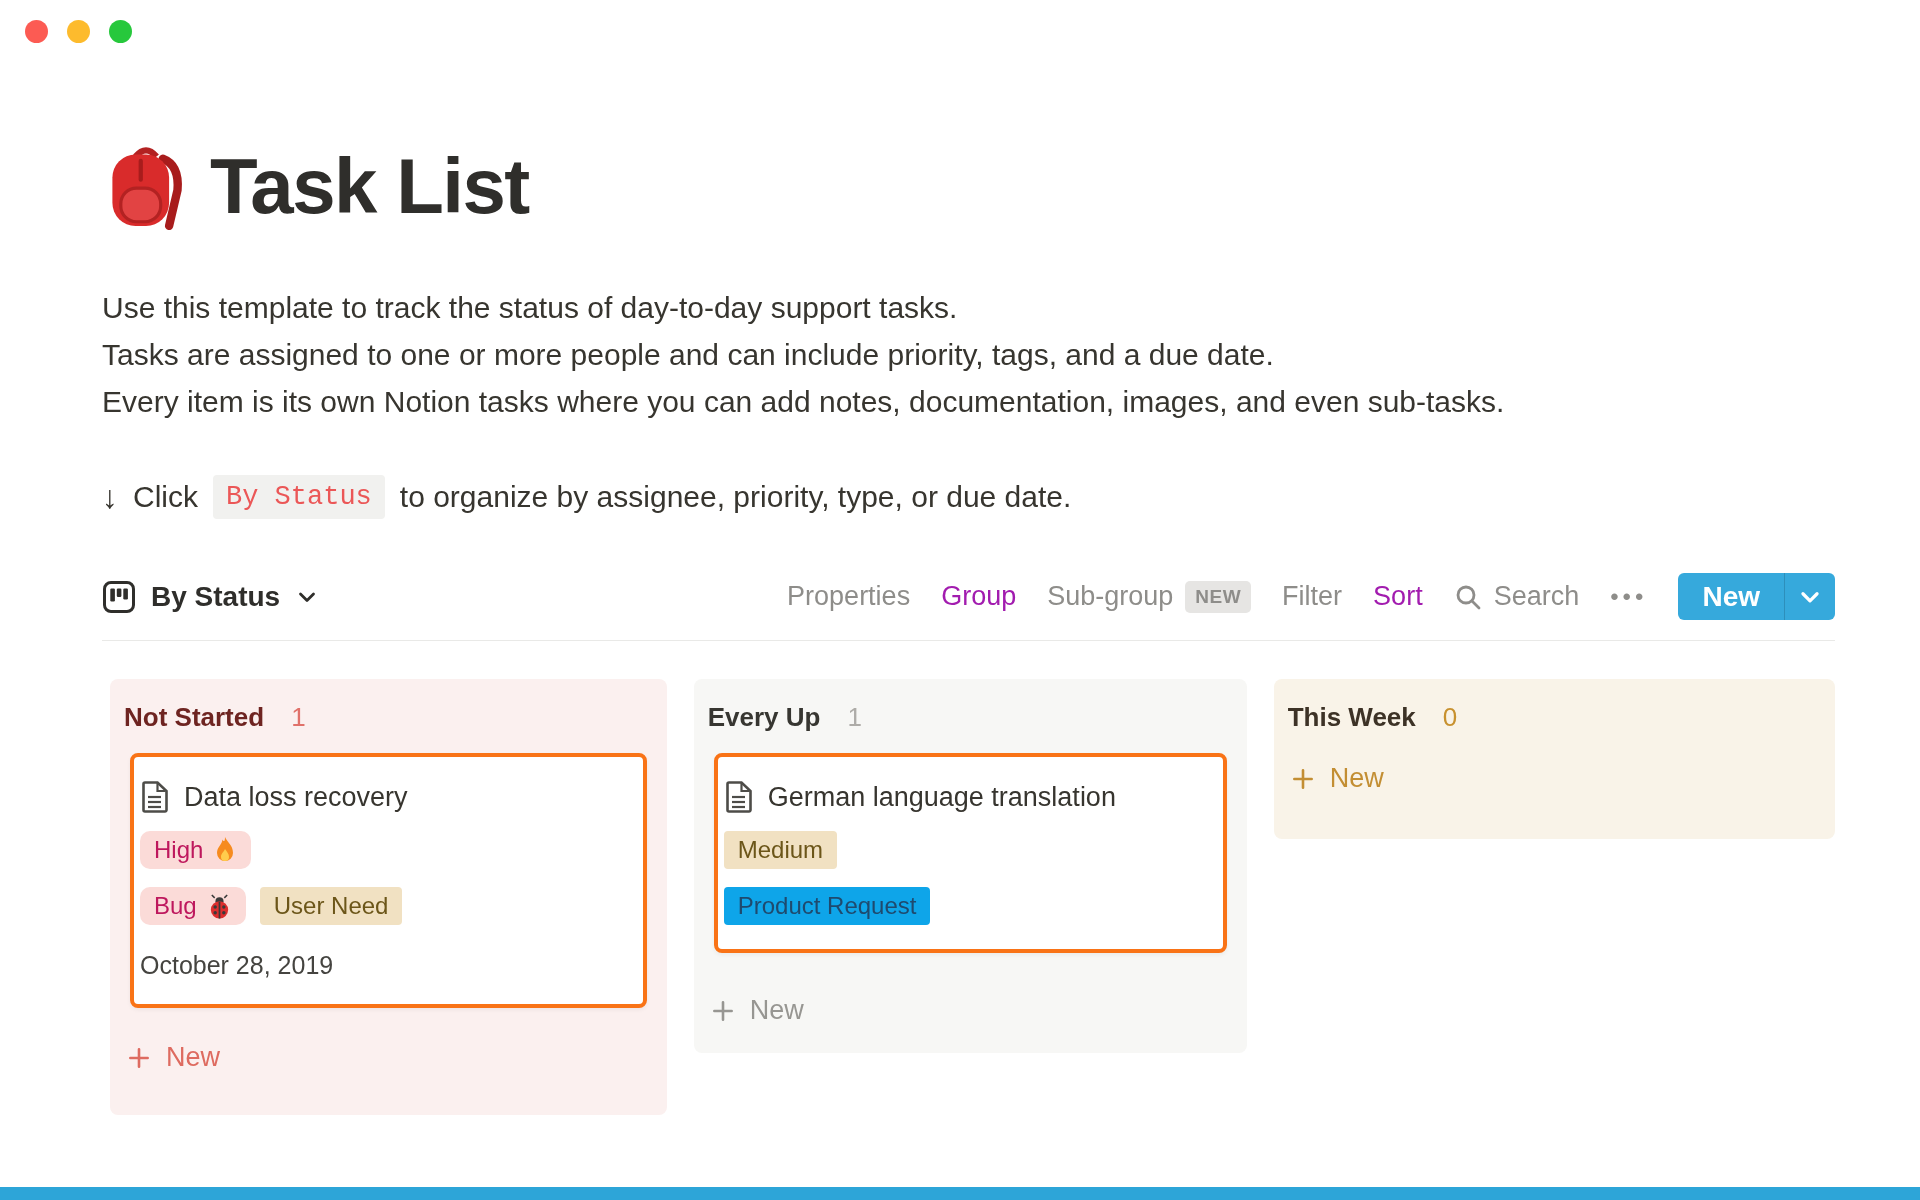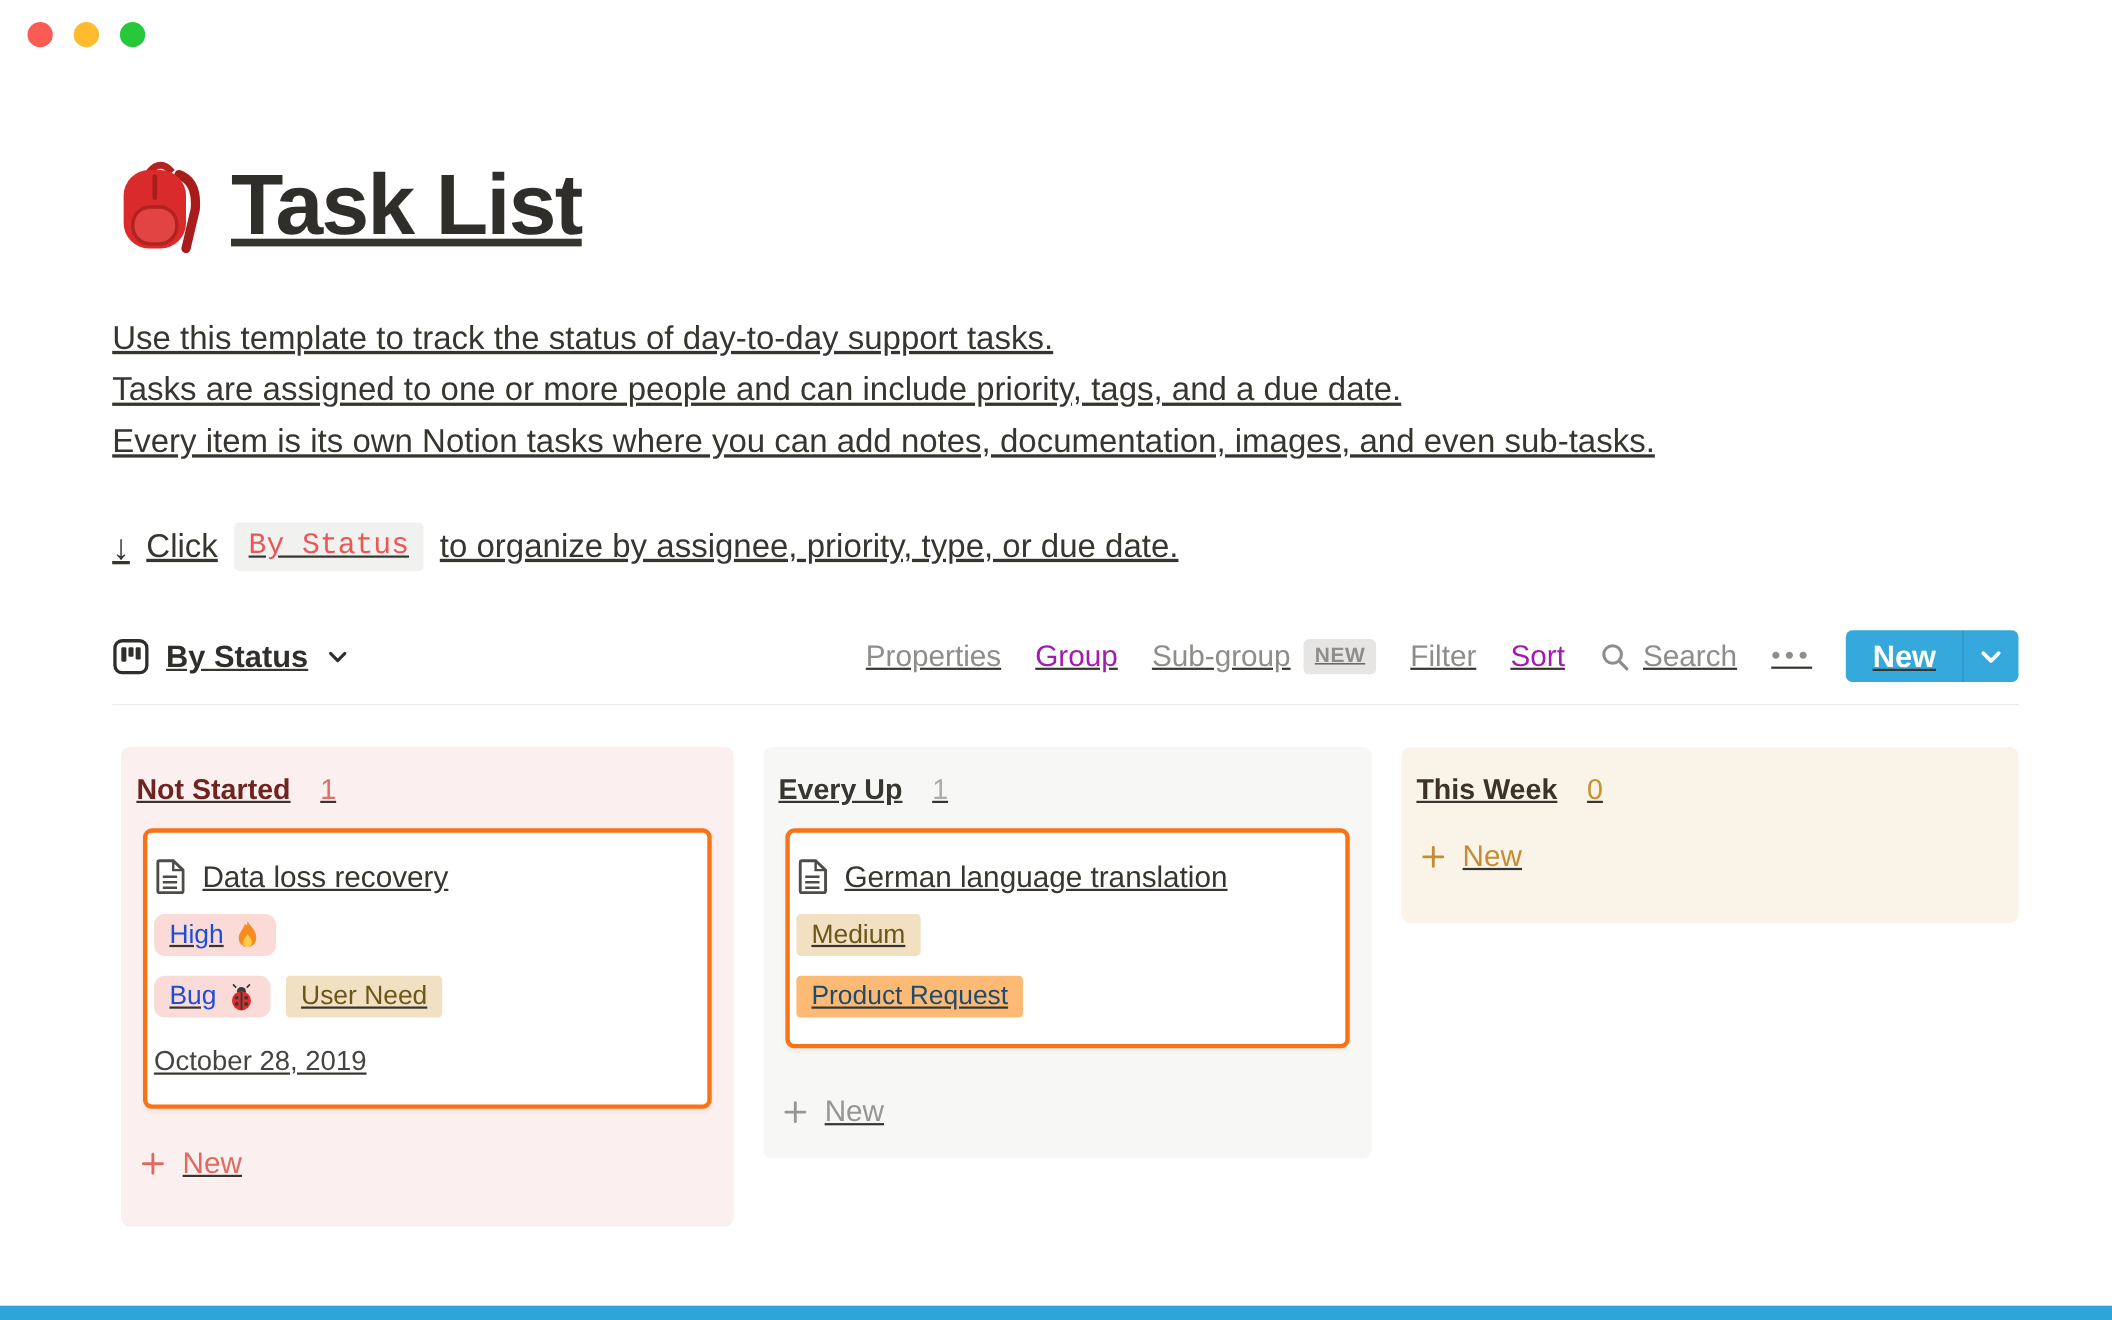--- a/index.html
+++ b/index.html
@@ -10,21 +10,21 @@
   }
 
   
   .traffic-lights { position:absolute; top:20px; left:25px; display:flex; gap:19px; }
   .light { width:23px; height:23px; border-radius:50%; }
   .light-red { background:#FC5B53; }
   .light-yellow { background:#FDBB2D; }
   .light-green { background:#27C83C; }
 
   
-  .content { position:absolute; left:102px; top:0; width:1733px;text-decoration:underline; }
+  .content { position:absolute; left:102px; top:0; width:1733px; }
 
   .page-header { margin-top:140px; display:flex; align-items:center; gap:22px; margin-left:2px; height:92px; }
   .page-emoji { width:84px; height:90px; flex:0 0 auto; }
   .page-title { font-size:78px; font-weight:700; letter-spacing:-1.5px; color:#2F2E2B; line-height:1; }
 
   .description { margin-top:52px; }
   .description p { margin:0; font-size:30px; line-height:47px; color:#37352F; }
 
   .callout { margin-top:46px; display:flex; align-items:center; gap:15px; font-size:30px; color:#37352F; height:52px; }
   .arrow-down { font-size:32px; }
@@ -60,23 +60,23 @@
   .col-0 .col-name { color:#6E2421; } .col-0 .col-count { color:#E0716A; }
   .col-1 .col-name { color:#373631; } .col-1 .col-count { color:#AEACA8; }
   .col-2 .col-name { color:#3D3226; } .col-2 .col-count { color:#C8912F; }
 
   .card { background:#fff; border:4px solid #f97316; border-radius:8px;
           box-shadow:0 2px 4px rgba(15,15,15,0.05); padding:24px 6px; margin:0 20px; cursor:pointer; }
   .card-title { display:flex; align-items:center; gap:16px; font-size:27px; font-weight:500; color:#37352F; }
   .tag-row { margin-top:18px; display:flex; gap:14px; }
   .tag { height:38px; padding:0 14px; border-radius:4px; font-size:24px;
          display:inline-flex; align-items:center; gap:10px; }
-  .tag-red { background:#FBDBD8; color:#1d4ed8;border-radius:10px; }
+  .tag-red { background:#FBDBD8; color:#be185d;border-radius:10px; }
   .tag-yellow { background:#F1E1C2; color:#6C5619; }
-  .tag-blue { background:#fdba74; color:#1F4A6E; }
+  .tag-blue { background:#0ea5e9; color:#1F4A6E; }
   .card-date { margin-top:26px; font-size:25px; color:#454440; }
 
   .add-new { display:flex; align-items:center; gap:14px; font-size:27px; margin:34px 14px 0 16px; cursor:pointer; }
   .col-0 .add-new { color:#DE6B60; }
   .col-1 .add-new { color:#979692; margin-top:42px; }
   .col-2 .add-new { color:#C38E33; margin-top:10px; }
   .plus-icon { display:flex; }
 
   .bottom-strip { position:absolute; left:0; bottom:0; width:1920px; height:13px; background:#2DA5D8; }
 

